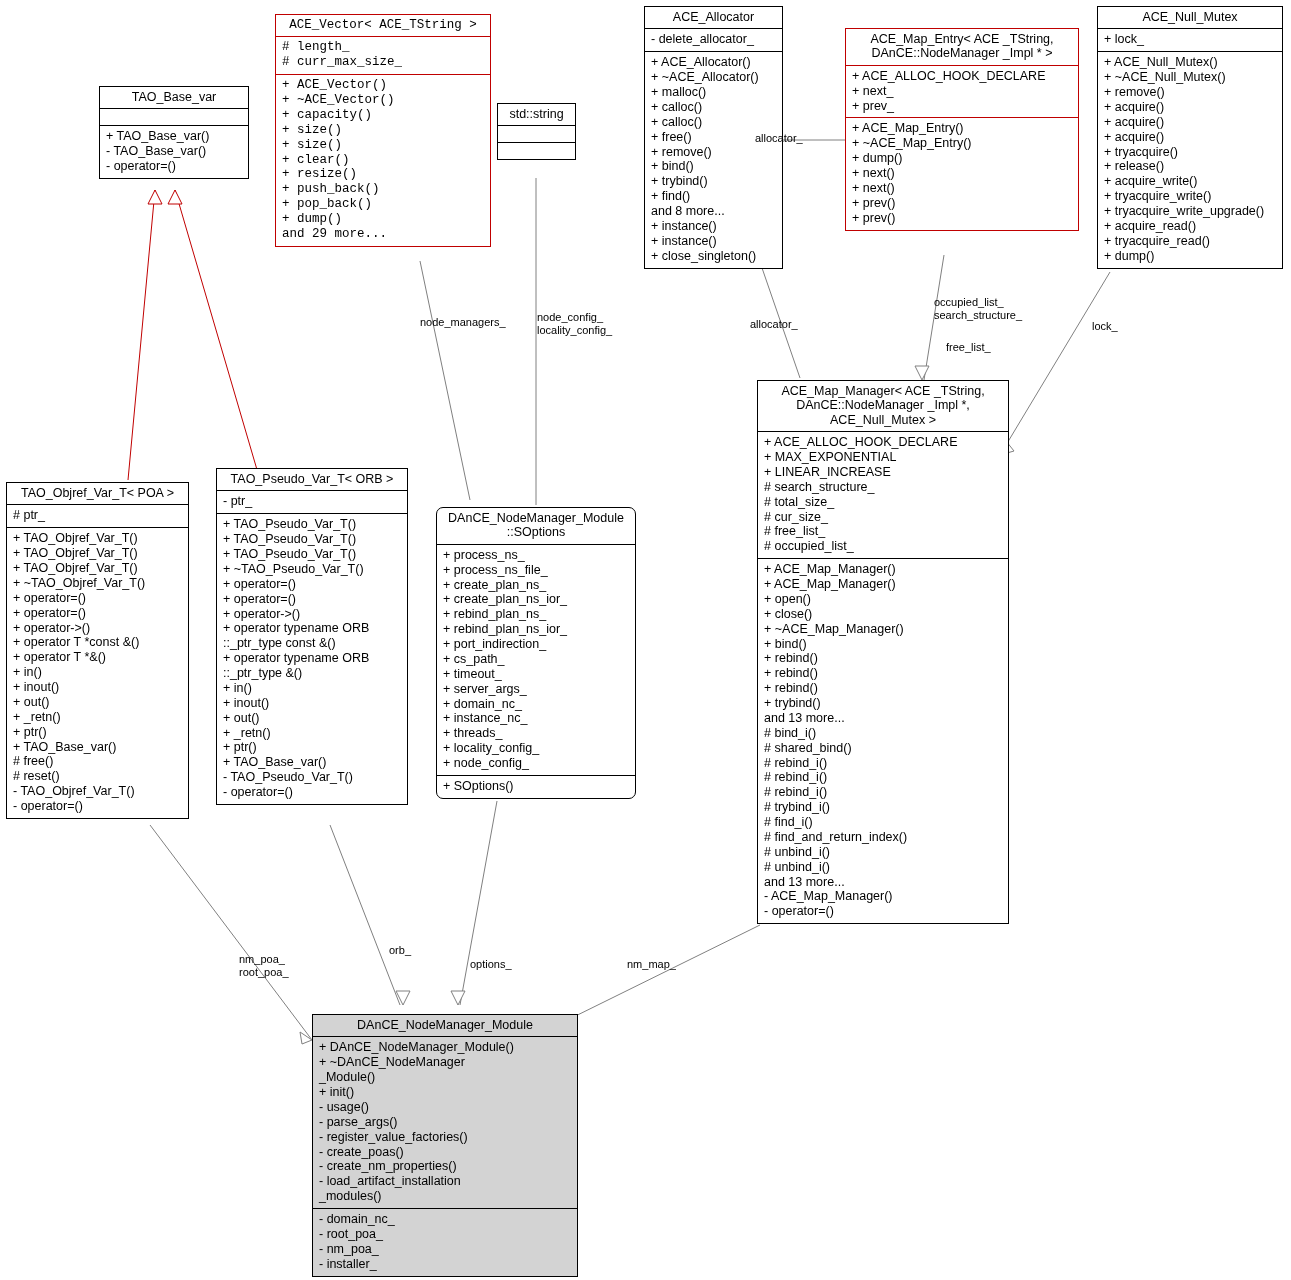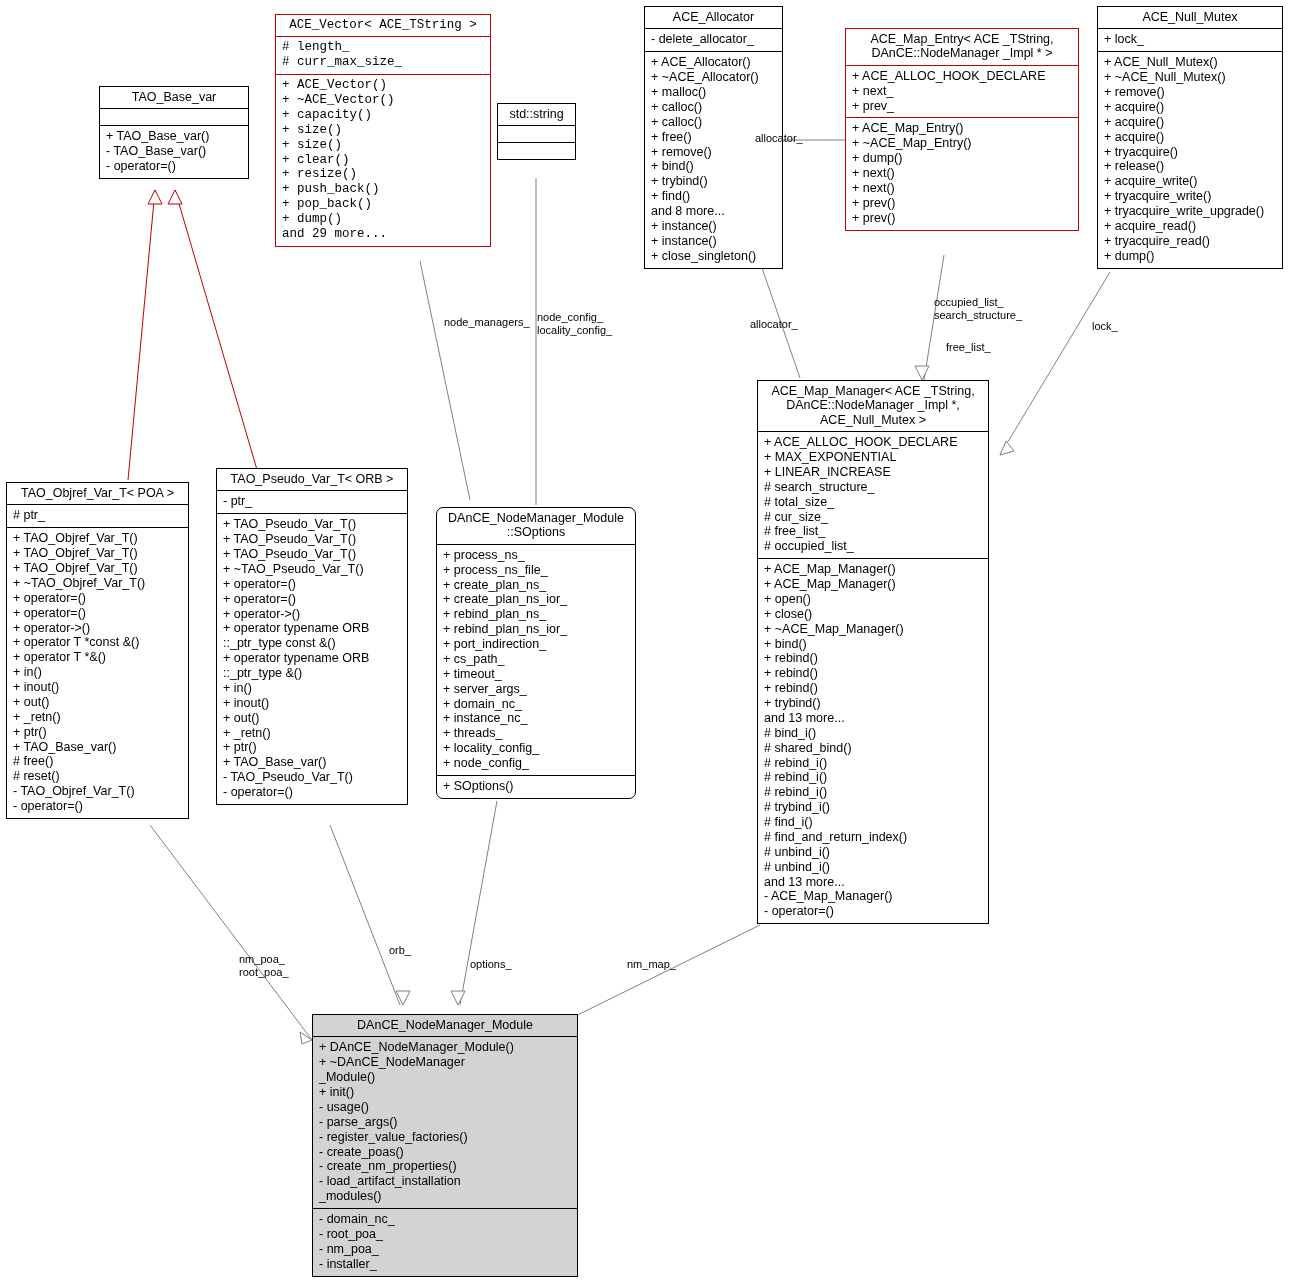--- a/index.html
+++ b/index.html
@@ -235,21 +235,21 @@
     <div>+ instance_nc_</div>
     <div>+ threads_</div>
     <div>+ locality_config_</div>
     <div>+ node_config_</div>
   </div>
   <div class="nsec">
     <div>+ SOptions()</div>
   </div>
 </div>
 
-<div class="node" style="left:757px;top:380px;width:232px;">
+<div class="node" style="left:757px;top:380px;width:252px;">
   <div class="nhead">ACE_Map_Manager&lt; ACE
 _TString, DAnCE::NodeManager
 _Impl *, ACE_Null_Mutex &gt;</div>
   <div class="nsec">
     <div>+ ACE_ALLOC_HOOK_DECLARE</div>
     <div>+ MAX_EXPONENTIAL</div>
     <div>+ LINEAR_INCREASE</div>
     <div># search_structure_</div>
     <div># total_size_</div>
     <div># cur_size_</div>
@@ -300,21 +300,21 @@
     <div>_modules()</div>
   </div>
   <div class="nsec">
     <div>- domain_nc_</div>
     <div>- root_poa_</div>
     <div>- nm_poa_</div>
     <div>- installer_</div>
   </div>
 </div>
 
-<div class="edgelabel" style="left:444px;top:316px;text-align:center;">node_managers_</div>
+<div class="edgelabel" style="left:420px;top:316px;text-align:center;">node_managers_</div>
 <div class="edgelabel" style="left:537px;top:311px;">node_config_
 locality_config_</div>
 <div class="edgelabel" style="left:755px;top:132px;">allocator_</div>
 <div class="edgelabel" style="left:750px;top:318px;">allocator_</div>
 <div class="edgelabel" style="left:934px;top:296px;">occupied_list_
 search_structure_</div>
 <div class="edgelabel" style="left:946px;top:341px;">free_list_</div>
 <div class="edgelabel" style="left:1092px;top:320px;">lock_</div>
 <div class="edgelabel" style="left:239px;top:953px;">nm_poa_
 root_poa_</div>

